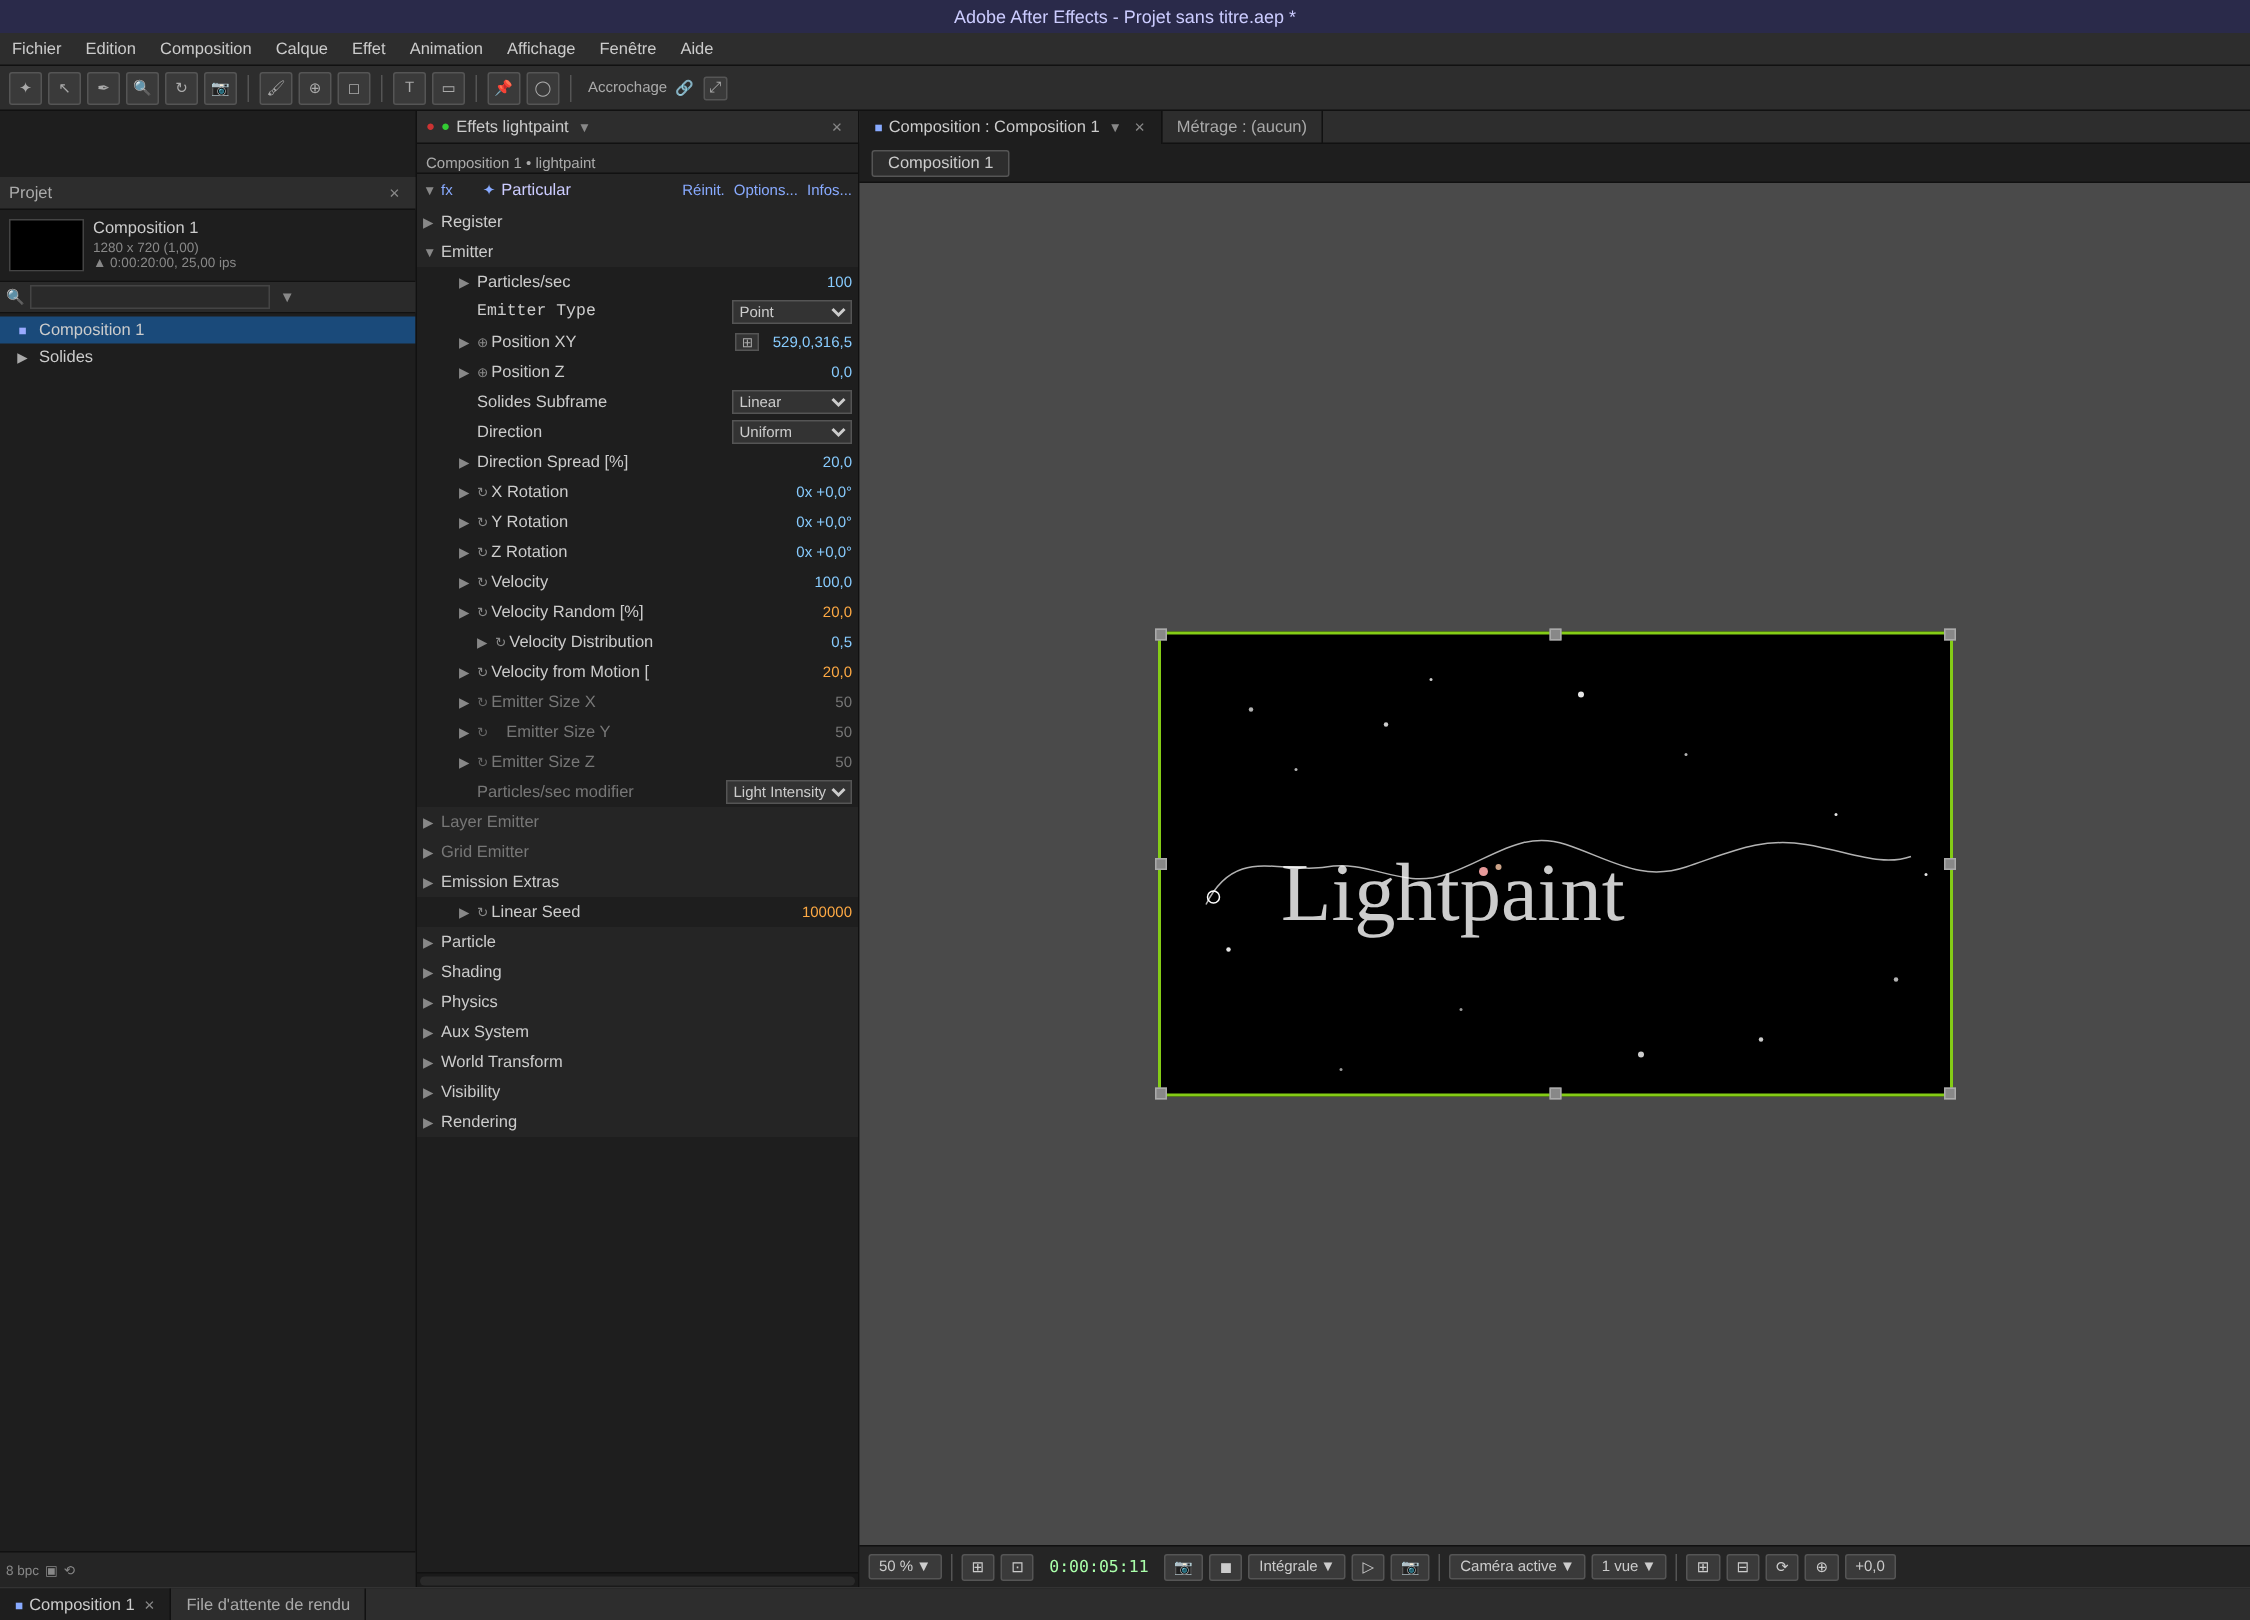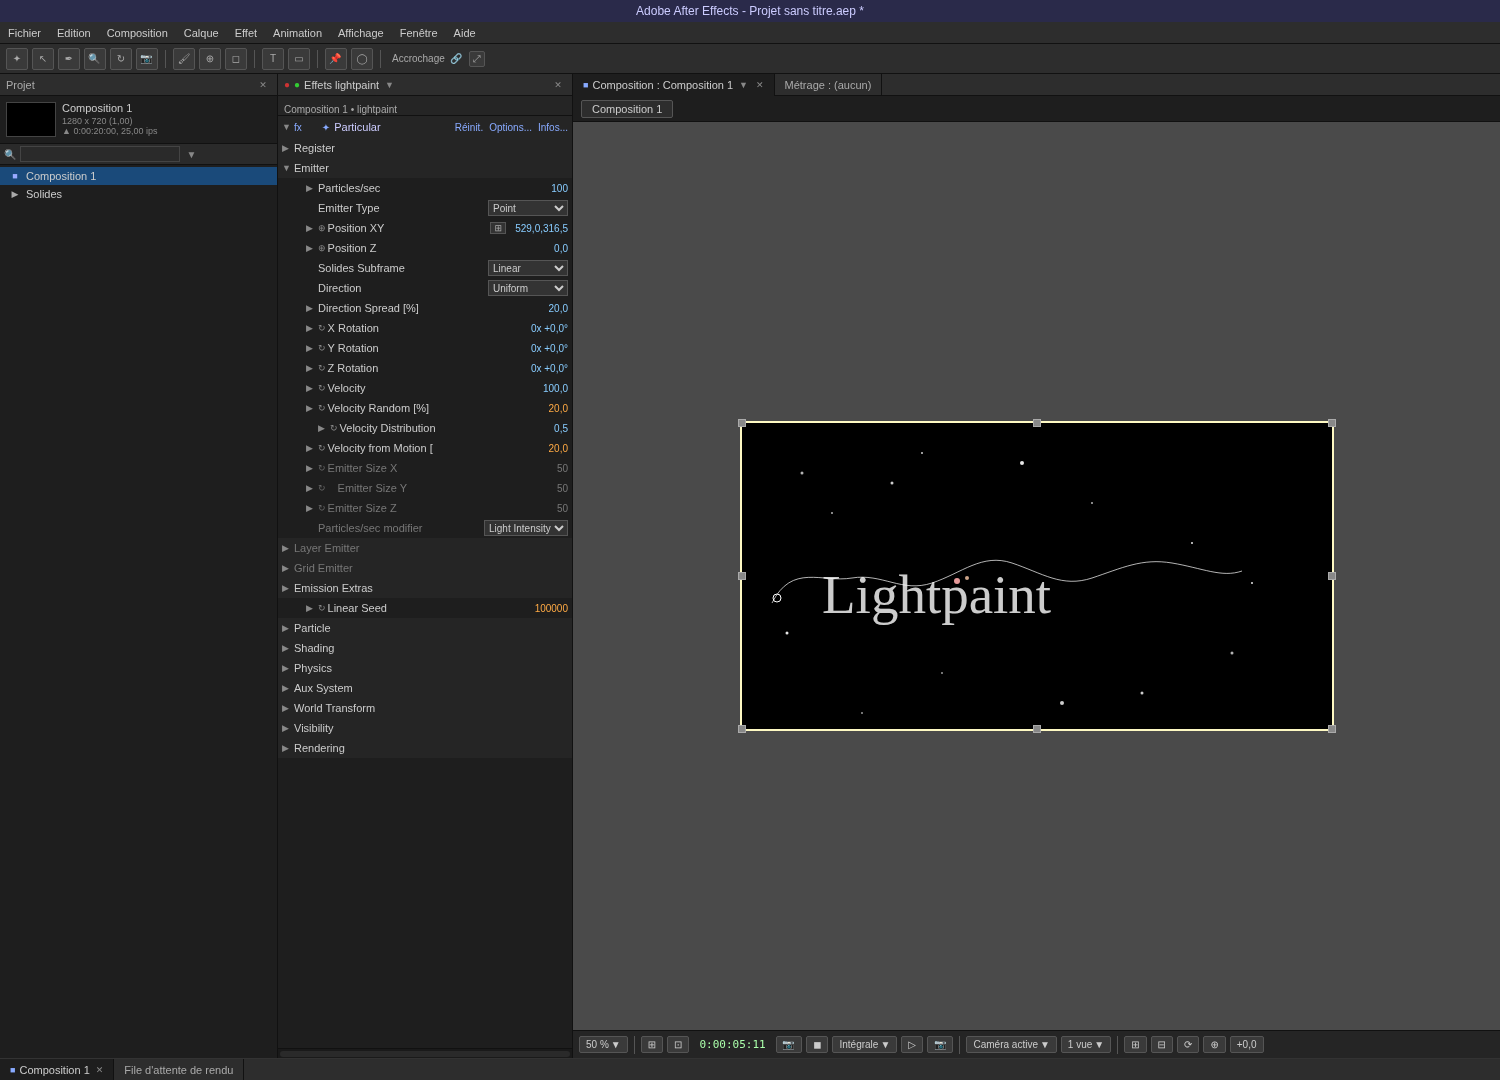--- a/index.html
+++ b/index.html
@@ -89,20 +89,21 @@
     #project-header {
       height: 22px;
       background: #2d2d2d;
       display: flex;
       align-items: center;
       padding: 0 6px;
       border-bottom: 1px solid #111;
       font-size: 11px;
       color: #aaa;
       gap: 4px;
+      margin-top: 44px;
     }
     .comp-thumb {
       width: 50px;
       height: 35px;
       background: #000;
       border: 1px solid #444;
     }
 
     #project-search {
       height: 22px;
@@ -310,25 +311,25 @@
       flex: 1;
       background: #4a4a4a;
       display: flex;
       align-items: center;
       justify-content: center;
       overflow: hidden;
       position: relative;
     }
 
     #canvas-inner {
-      width: 594px;
+      width: 530px;
       height: 310px;
       background: #000;
       position: relative;
-      border: 2px solid #fef9c3;
+      border: 2px solid #84cc16;
     }
 
     .canvas-handle {
       position: absolute;
       width: 8px;
       height: 8px;
       background: #888;
       border: 1px solid #aaa;
     }
     .canvas-handle.tl { top: -4px; left: -4px; }
@@ -500,20 +501,25 @@
       <div class="project-item selected">
         <div class="item-icon comp-icon">■</div>
         <span>Composition 1</span>
       </div>
       <div class="project-item">
         <div class="item-icon folder-icon">▶</div>
         <span>Solides</span>
       </div>
     </div>
 
+    <div style="height:24px;background:#252525;border-top:1px solid #111;display:flex;align-items:center;padding:0 4px;gap:4px;">
+      <span style="font-size:9px;color:#888;">8 bpc</span>
+      <span style="font-size:9px;color:#888;">▣</span>
+      <span style="font-size:9px;color:#888;">⟲</span>
+    </div>
   </div>
 
   <div id="effects-panel">
     <div id="effects-header">
       <span style="color:#cc3333;font-size:10px;">●</span>
       <span style="color:#33cc33;font-size:10px;">●</span>
       <span class="panel-title">Effets lightpaint</span>
       <span style="font-size:9px;color:#888;margin-left:2px;">▼</span>
       <div class="panel-icon-btns">
         <div class="panel-icon-btn">✕</div>
@@ -548,21 +554,21 @@
         <span class="label">Emitter</span>
       </div>
 
       <div class="fx-row fx-indent-2">
         <span class="arrow">▶</span>
         <span class="fx-label">Particles/sec</span>
         <span class="fx-value value-blue">100</span>
       </div>
 
       <div class="fx-row fx-indent-2">
-        <span class="fx-label" style="padding-left:12px;">Emitter Type</span>
+        <span class="fx-label" style="padding-left:12px;font-family:Liberation Mono, monospace;">Emitter Type</span>
         <select class="fx-select">
           <option>Point</option>
           <option>Box</option>
           <option>Sphere</option>
           <option>Grid</option>
           <option>Light(s)</option>
           <option>Layer</option>
         </select>
       </div>
 

